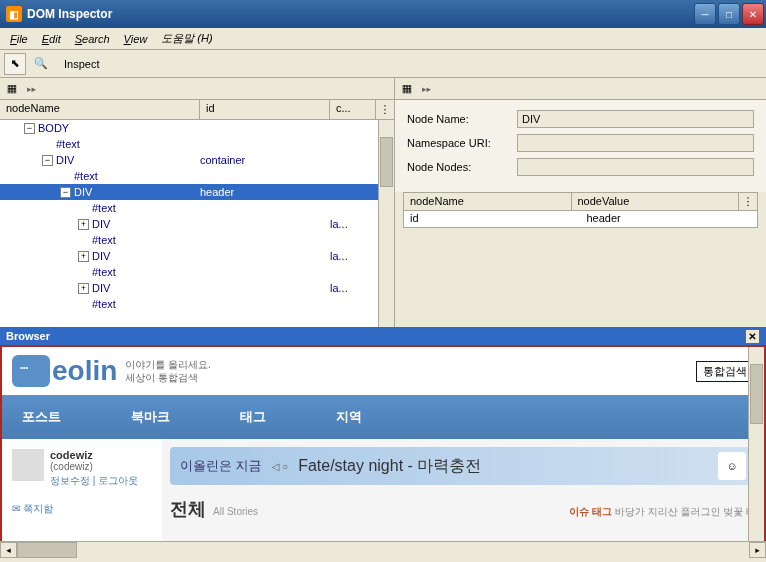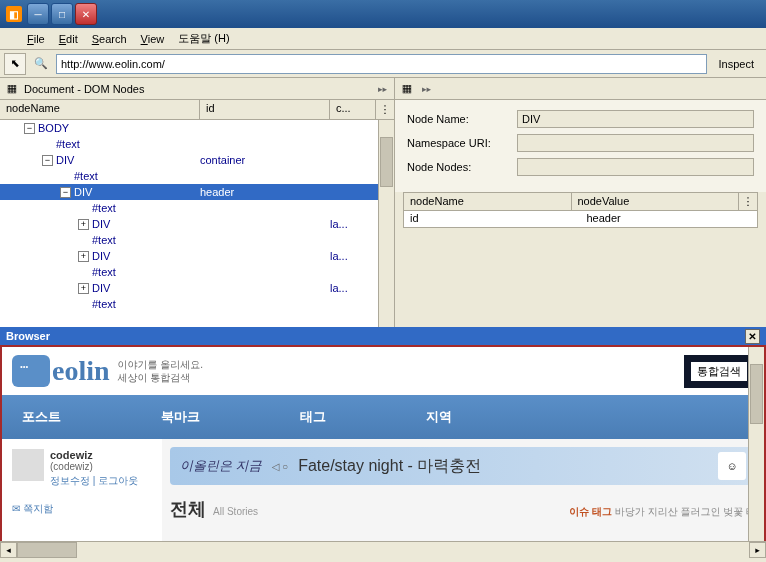--- a/index.html
+++ b/index.html
@@ -5,21 +5,21 @@
 * { box-sizing: border-box; margin: 0; padding: 0; }
 body { font-family: Tahoma, Arial, sans-serif; font-size: 11px; background: #ece9d8; width: 766px; height: 562px; overflow: hidden; }
 
 .titlebar { height: 28px; background: linear-gradient(to bottom, #3a6ea5 0%, #1e4e8a 100%); display: flex; align-items: center; padding: 0 2px 0 6px; color: white; }
 .titlebar-icon { width: 16px; height: 16px; background: #ff8c00; border-radius: 2px; margin-right: 5px; display: flex; align-items: center; justify-content: center; font-size: 10px; font-weight: bold; }
 .titlebar-title { flex: 1; font-weight: bold; font-size: 12px; }
 .titlebar-buttons { display: flex; gap: 2px; }
 .tbtn { width: 22px; height: 22px; background: linear-gradient(to bottom, #7ba7d8, #3a6ea5); border: 1px solid #1e4e8a; border-radius: 3px; display: flex; align-items: center; justify-content: center; color: white; font-size: 10px; cursor: pointer; }
 .tbtn.close { background: linear-gradient(to bottom, #f08080, #c03030); border-color: #802020; }
 
-.menubar { height: 22px; background: #ece9d8; display: flex; align-items: center; padding: 0 20px; border-bottom: 1px solid #aca899; }
+.menubar { height: 22px; background: #ece9d8; display: flex; align-items: center; padding: 0 3px; border-bottom: 1px solid #aca899; font-style: italic; }
 .menu-item { padding: 2px 7px; cursor: pointer; }
 .menu-item u { text-decoration: underline; }
 
 .toolbar { height: 28px; background: #ece9d8; display: flex; align-items: center; padding: 2px 4px; gap: 4px; border-bottom: 1px solid #aca899; }
 .tool-icon { width: 22px; height: 22px; border: 1px solid #aca899; display: flex; align-items: center; justify-content: center; cursor: pointer; background: #f5f3e9; }
 .url-input { flex: 1; height: 20px; border: 1px solid #7f9db9; padding: 0 4px; font-size: 11px; background: white; }
 .inspect-btn { padding: 2px 8px; cursor: pointer; }
 
 .panes { display: flex; height: 249px; }
 .pane-left { width: 395px; border-right: 1px solid #aca899; display: flex; flex-direction: column; }
@@ -59,89 +59,88 @@
 .attr-cell { padding: 1px 6px; flex: 1; font-size: 11px; }
 
 .browser-header { height: 18px; background: #316ac5; color: white; display: flex; align-items: center; padding: 0 6px; font-weight: bold; font-size: 11px; }
 .browser-close { width: 15px; height: 15px; background: #ece9d8; color: black; display: flex; align-items: center; justify-content: center; font-size: 10px; cursor: pointer; border: 1px solid #666; }
 
 .browser-content { height: 196px; border: 2px solid #a52a2a; border-bottom: none; background: white; overflow: hidden; position: relative; display:flex; flex-direction:column; }
 .browser-scroll-v { position:absolute; right:0; top:0; width:16px; height:100%; background:#ece9d8; border-left:1px solid #aca899;}
 .browser-scroll-v-thumb{ background:#c8c4b4; border:1px solid #aca899; margin:17px 1px; height:60px;}
 
 .eolin-top { height: 48px; background: white; display: flex; align-items: center; padding: 0 10px; }
-.eolin-logo { display: flex; align-items: center; font-family: Liberation Serif, serif; }
+.eolin-logo { display: flex; align-items: center; }
 .eolin-icon { width: 38px; height: 32px; background: #5a8fc8; border-radius: 6px; margin-right: 2px; position:relative; }
 .eolin-icon::after { content:"•••"; position:absolute; color:white; font-size:8px; top:8px; left:8px;}
 .eolin-text { font-size: 28px; font-weight: bold; color: #4a7db5; }
 .eolin-tagline { font-size: 10px; color: #666; margin-left: 8px; line-height: 1.3; }
-.eolin-search { margin-left: auto; border: 7px solid #0f172a; padding: 2px 6px; font-size: 11px; }
-
-.eolin-nav { height: 44px; background: linear-gradient(to bottom, #5a8fc8, #4a7db5); display: flex; align-items: center; padding: 0 10px; gap: 80px; }
+.eolin-search { margin-left: auto; border: 1px solid #0f172a; padding: 2px 6px; font-size: 11px; }
+
+.eolin-nav { height: 44px; background: linear-gradient(to bottom, #5a8fc8, #4a7db5); display: flex; align-items: center; padding: 0 10px; gap: 50px; }
 .eolin-nav-item { color: white; font-size: 13px; font-weight: bold; cursor: pointer; padding:0 10px;}
 
 .eolin-body { display: flex; flex: 1; background: #f5f5f5; }
 .eolin-sidebar { width: 160px; padding: 10px; background:white; }
 .eolin-user { display: flex; gap: 6px; }
 .eolin-avatar { width: 32px; height: 32px; background: #ddd; }
 .eolin-userinfo { font-size: 11px; }
 .eolin-username { font-weight: bold; color: #333; }
 .eolin-userhandle { color: #666; font-size: 10px; }
 .eolin-userlinks { font-size: 10px; color: #4a7db5; margin-top: 2px; }
 .eolin-msg { font-size:10px; color:#4a7db5; margin-top:14px;}
 
 .eolin-main { flex: 1; padding: 8px; }
 .eolin-banner { height: 38px; background: linear-gradient(to right, #a8c8e8, #d0e0f0); border-radius: 4px; display: flex; align-items: center; padding: 0 10px; gap: 10px; }
-.eolin-banner-label { color: #336; font-size: 13px; font-style: italic; }
+.eolin-banner-label { color: #336; font-size: 13px; }
 .eolin-banner-text { font-size: 16px; color: #333; }
 .eolin-banner-face { width:28px; height:28px; background:white; border-radius:3px; margin-left:auto; display:flex; align-items:center; justify-content:center;}
 
 .eolin-section { margin-top: 12px; display: flex; align-items: baseline; justify-content: space-between; }
 .eolin-section-title { font-size: 18px; font-weight: bold; color: #333; }
 .eolin-section-sub { font-size: 10px; color: #999; margin-left: 4px; text-align: center; }
 .eolin-tags { font-size: 10px; color: #888; }
 .eolin-tags b { color:#c05020; font-weight:bold;}
 
 .bottom-scroll { height: 17px; background: #ece9d8; border-top: 1px solid #aca899; display:flex; }
 .bottom-scroll-arrow { width:17px; border:1px solid #aca899; display:flex; align-items:center; justify-content:center; font-size:9px;}
 .bottom-scroll-track { flex:1; position:relative;}
 .bottom-scroll-thumb { position:absolute; left:0; width:60px; height:100%; background:#c8c4b4; border:1px solid #aca899;}
 </style>
 </head>
 <body>
 
 <div class="titlebar">
   <div class="titlebar-icon">◧</div>
+  <div class="titlebar-title">DOM Inspector</div>
   <div class="titlebar-buttons">
     <div class="tbtn">─</div>
     <div class="tbtn">□</div>
     <div class="tbtn close">✕</div>
   </div>
 </div>
 
 <div class="menubar">
   <div class="menu-item"><u>F</u><span></span>ile</div>
   <div class="menu-item"><u>E</u>dit</div>
   <div class="menu-item"><u>S</u>earch</div>
   <div class="menu-item"><u>V</u>iew</div>
   <div class="menu-item">도움말 (H)</div>
 </div>
 
 <div class="toolbar">
   <div class="tool-icon">⬉</div>
   <div class="tool-icon" style="border:none;background:none">🔍</div>
-  <input class="url-input" value="http://www.eolin.com/" style="">
   <div class="inspect-btn">Inspect</div>
 </div>
 
 <div class="panes">
   <div class="pane-left">
     <div class="pane-header">
       <div class="pane-icon">▦</div>
-      <div class="pane-title">Document - DOM Nodes</div>
       <div class="pane-arrows">▸▸</div>
     </div>
     <div class="column-header">
       <div class="col col-nodename">nodeName</div>
       <div class="col col-id">id</div>
       <div class="col col-c">c...</div>
       <div class="col-settings">⋮</div>
     </div>
     <div class="tree" id="tree">
 

